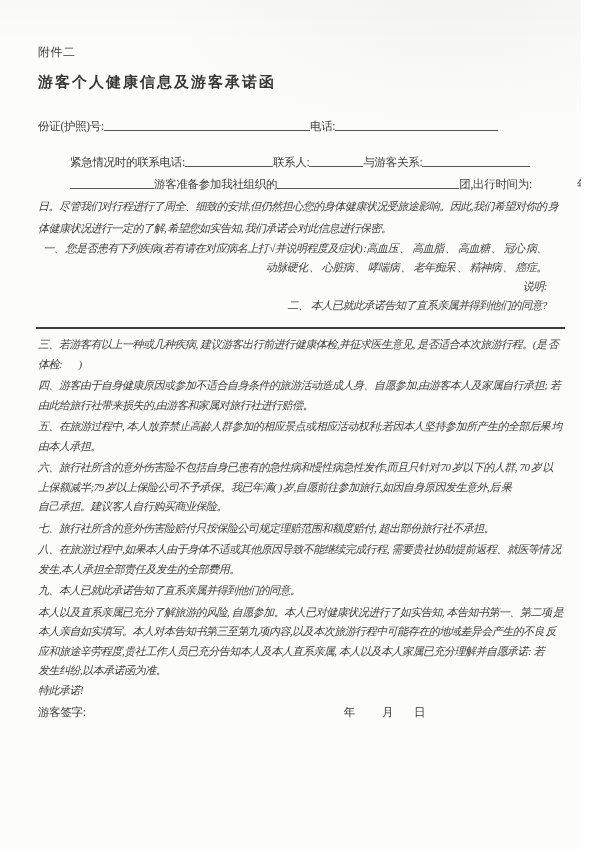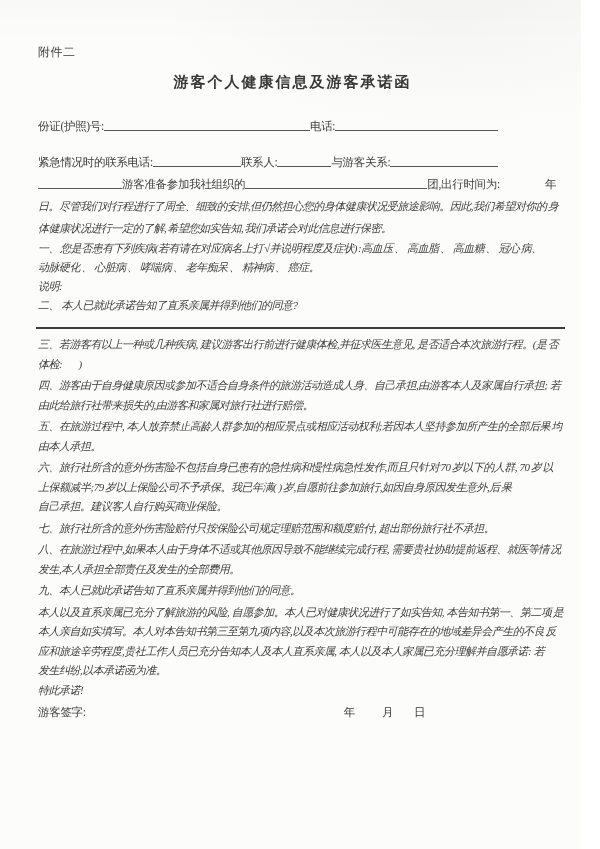--- a/index.html
+++ b/index.html
@@ -8,34 +8,34 @@
     background:#fcfcfb;
     background-image:
       radial-gradient(ellipse 420px 160px at 78% 2%, rgba(120,120,120,0.05), rgba(0,0,0,0) 70%),
       linear-gradient(180deg, rgba(0,0,0,0.012), rgba(0,0,0,0) 5%);
     font-family:"Liberation Serif","DejaVu Serif",serif;
     color:#3d3d3d;
     padding:45px 34px 0 38px;
     overflow:hidden;
   }
   .attachment { font-size:12px; line-height:15px; margin-bottom:12px; letter-spacing:0.5px; }
-  .title { font-size:15px; font-weight:bold; color:#383838; text-align:center;
+  .title { font-size:15px; font-weight:bold; color:#383838; text-align:left;
            letter-spacing:2px; line-height:20px; margin:0 0 22px 0; }
   .frow { font-size:11.5px; letter-spacing:-0.3px; line-height:25px; height:25px; white-space:pre; }
-  .frow.r3, .frow.r4 { line-height:22px; height:22px; }
+  .frow.r3, .frow.r4 { line-height:22px; height:22px;margin-left:32px; }
   .frow.r3 { margin-top:12px; }
   .blank { display:inline-block; border-bottom:1px solid #565656; height:12px; vertical-align:-1px; }
   .b-name{width:248px} .b-age{width:170px} .b-id{width:206px} .b-phone{width:163px}
   .b-emg{width:88px} .b-contact{width:54px} .b-rel{width:108px}
   .b-pre{width:84px} .b-group{width:182px}
   .sp { display:inline-block; height:1px; }
   .sp45{width:45px} .sp28{width:28px} .sp26{width:26px} .sp258{width:258px} .sp27{width:27px} .sp21{width:21px}
   .ln { font-size:11px; letter-spacing:-0.5px; word-spacing:-1px; white-space:pre;font-style:italic; }
   .intro .ln { line-height:22px; }
-  .q .ln { line-height:19px; }
+  .q .ln { line-height:19px;text-align:right; }
   .rule { border:none; border-top:2px solid #3e3e3e; width:529px; margin:12px 0 6px -2px; }
   .item { margin:0 0 2px 0; }
   .item .ln { line-height:19.5px; }
   .sig { font-size:11.5px; letter-spacing:-0.3px; line-height:20px; white-space:pre; }
 </style>
 </head>
 <body>
 
 <div class="page">
 
@@ -63,21 +63,21 @@
   </div>
 
   <hr class="rule">
 
   <section class="item">
     <div class="ln">三、若游客有以上一种或几种疾病,  建议游客出行前进行健康体检,并征求医生意见,  是否适合本次旅游行程。(是 否</div>
     <div class="ln">体检:             )</div>
   </section>
 
   <section class="item">
-    <div class="ln">四、游客由于自身健康原因或参加不适合自身条件的旅游活动造成人身、自己承担,由游客本人及家属自行承担;  若</div>
+    <div class="ln">四、游客由于自身健康原因或参加不适合自身条件的旅游活动造成人身、自愿参加,由游客本人及家属自行承担;  若</div>
     <div class="ln">由此给旅行社带来损失的,由游客和家属对旅行社进行赔偿。</div>
   </section>
 
   <section class="item">
     <div class="ln">五、在旅游过程中,  本人放弃禁止高龄人群参加的相应景点或相应活动权利;若因本人坚持参加所产生的全部后果 均</div>
     <div class="ln">由本人承担。</div>
   </section>
 
   <section class="item">
     <div class="ln">六、旅行社所含的意外伤害险不包括自身已患有的急性病和慢性病急性发作,而且只针对 70 岁以下的人群,  70 岁 以</div>

